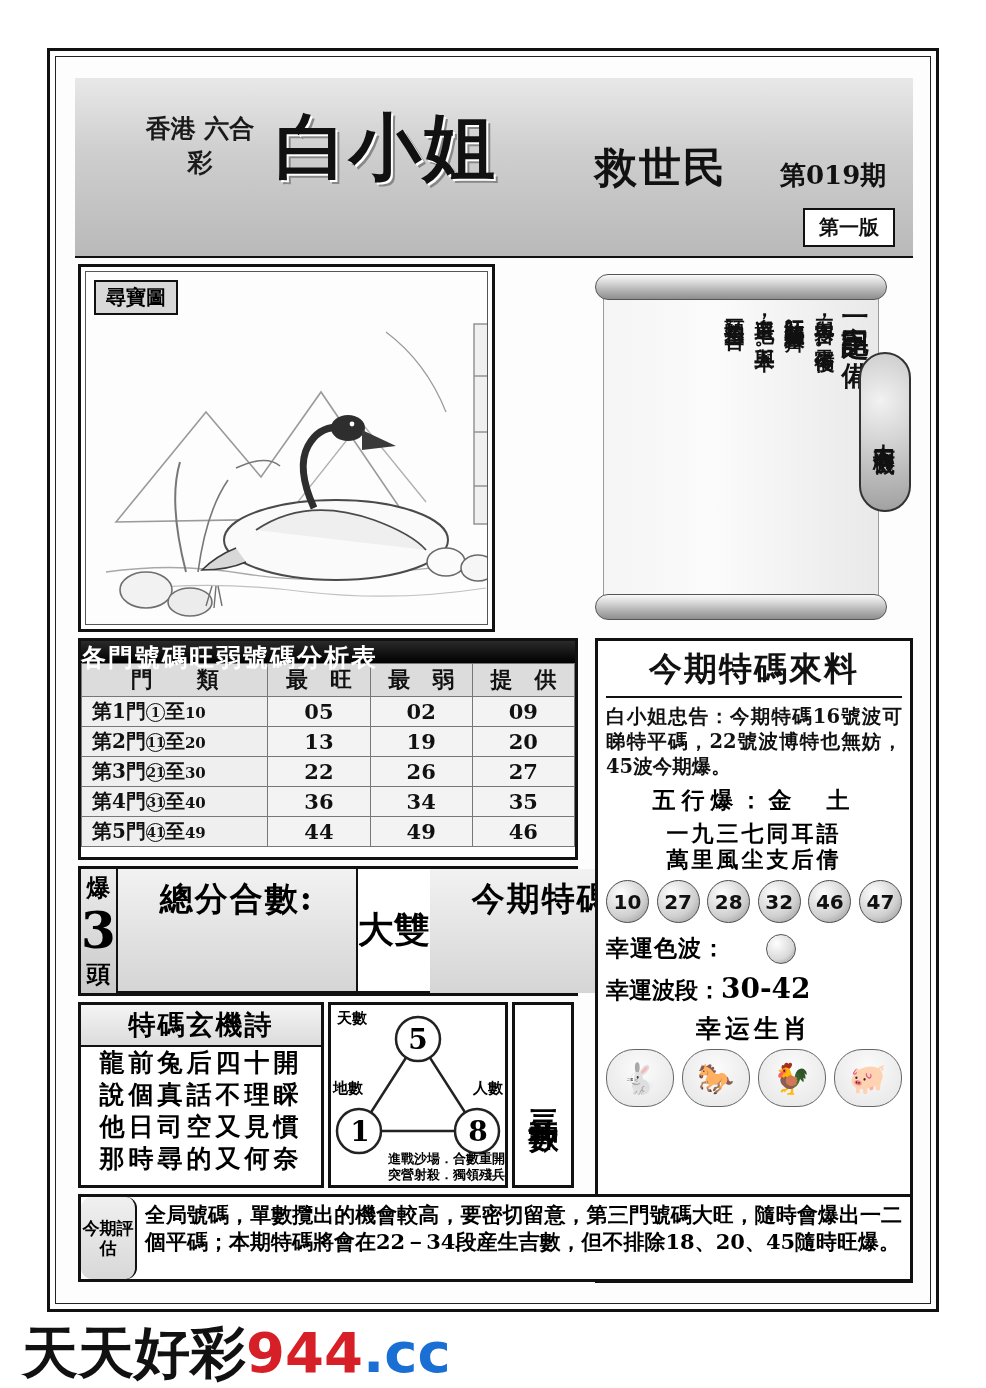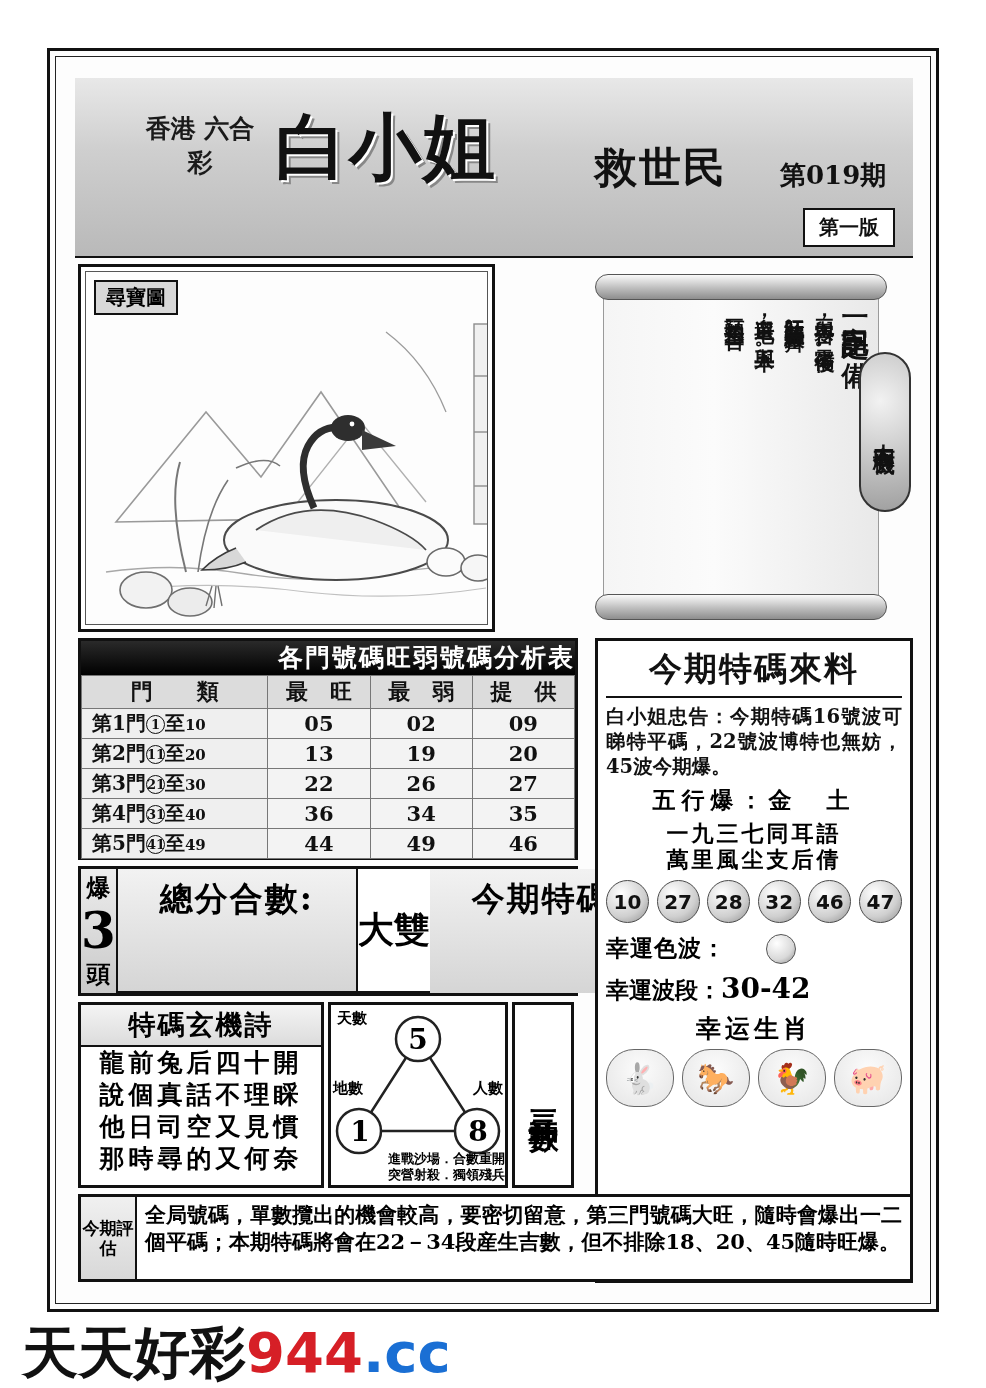--- a/index.html
+++ b/index.html
@@ -137,22 +137,22 @@
     font-size:22px; font-weight:bold; color:#111;
     display:flex; align-items:center; justify-content:center;
     letter-spacing:3px;
   }
   
   .table-panel {
     position:absolute; left:3px; top:560px; width:500px; height:222px;
     border:3px solid #111; background:#fff;
   }
   .tbl-title {
-    height:34px; background: linear-gradient(180deg,#2a2a2a,#000);
-    color:#fff; text-align:right;
+    height:22px; background: linear-gradient(180deg,#2a2a2a,#000);
+    color:#fff; text-align:left;
     font-family:"DejaVu Serif","Liberation Serif",serif;
     font-size:25px; font-weight:bold; line-height:34px; letter-spacing:2px;
   }
   table.an { width:100%; border-collapse:collapse; }
   table.an th, table.an td {
     border:1px solid #777; text-align:center;
     font-family:"DejaVu Serif","Liberation Serif",serif;
     font-size:21px; font-weight:bold; height:30px; color:#111;
   }
   table.an th { background:#dcdcdc; font-size:22px; }
@@ -305,20 +305,21 @@
   .assess {
     position:absolute; left:3px; top:1116px; width:835px; height:88px;
     border:3px solid #111; background:#fff; display:flex;
   }
   .assess-label {
     width:56px; border-right:2px solid #111;
     display:flex; align-items:center; justify-content:center;
     font-family:"DejaVu Serif","Liberation Serif",serif;
     font-size:17px; font-weight:bold; line-height:20px; text-align:center;
     background:linear-gradient(180deg,#f0f0f0,#d8d8d8);
+    border-radius:11px;
   }
   .assess-text {
     flex:1; padding:4px 8px;
     font-family:"DejaVu Serif","Liberation Serif",serif;
     font-size:21px; font-weight:bold; line-height:27px; text-align:justify;
   }
   
   .watermark {
     position:absolute; left:22px; top:1316px;
     font-family:"DejaVu Sans","Liberation Sans",sans-serif;

